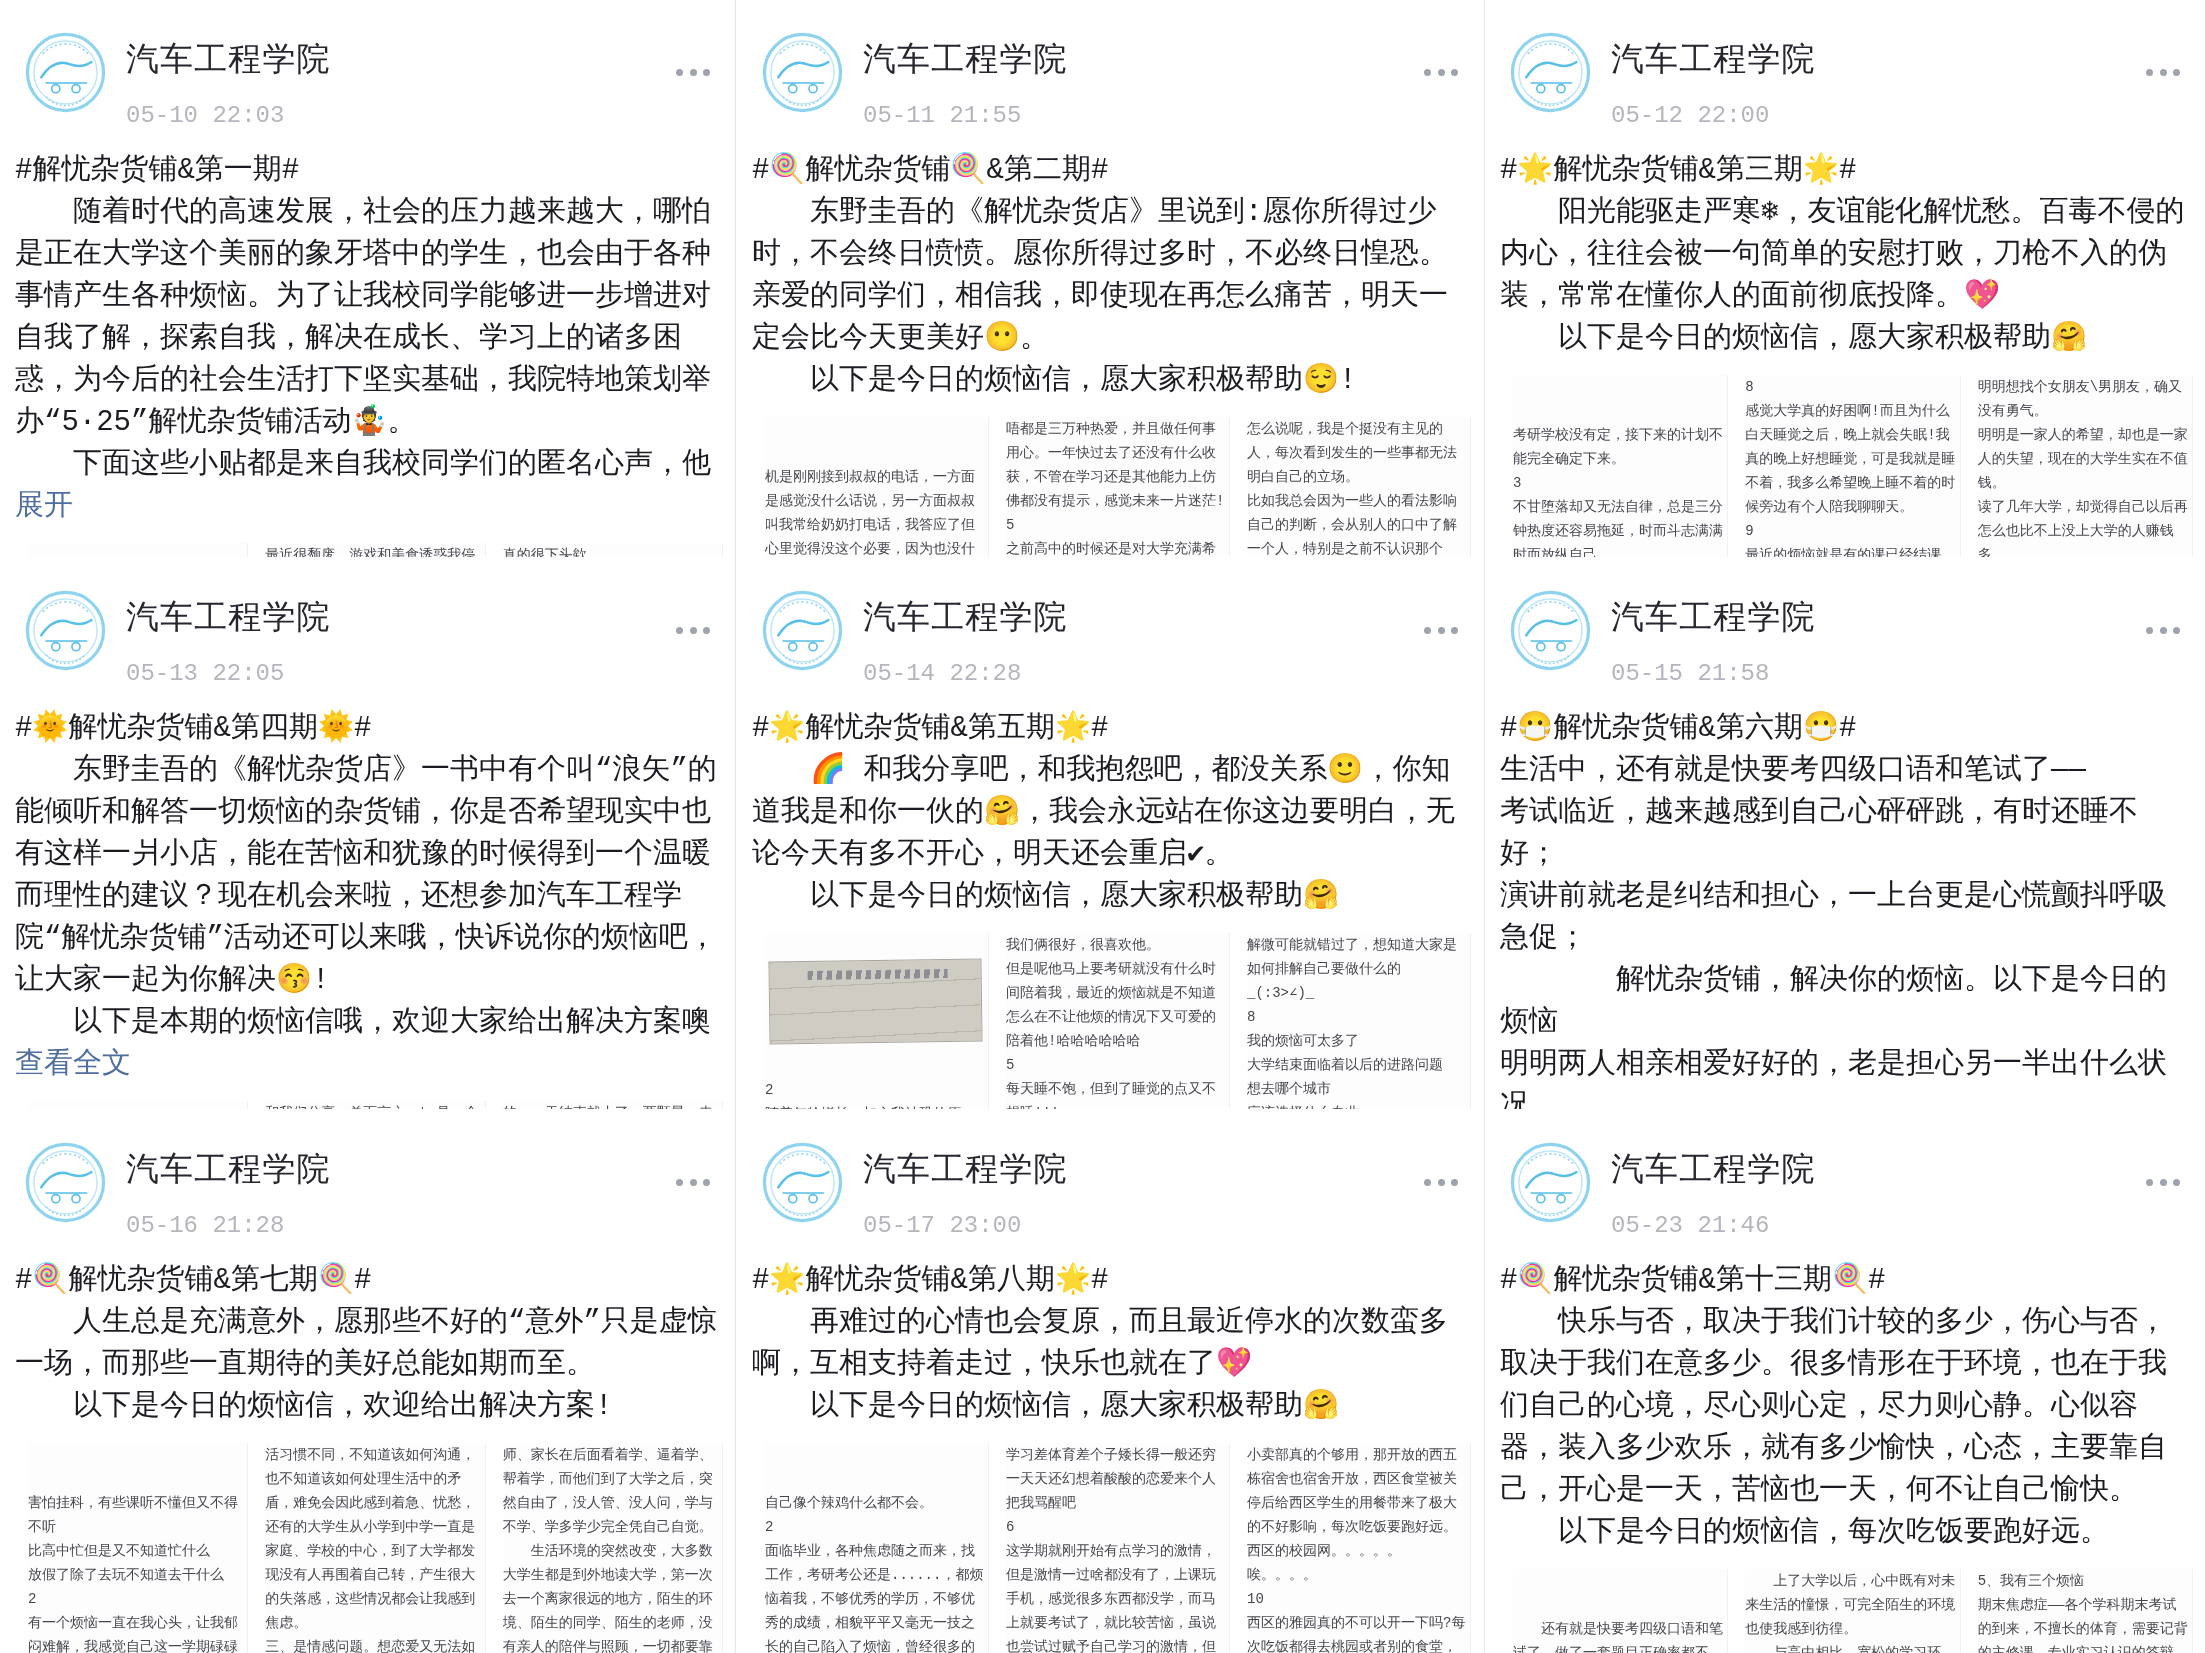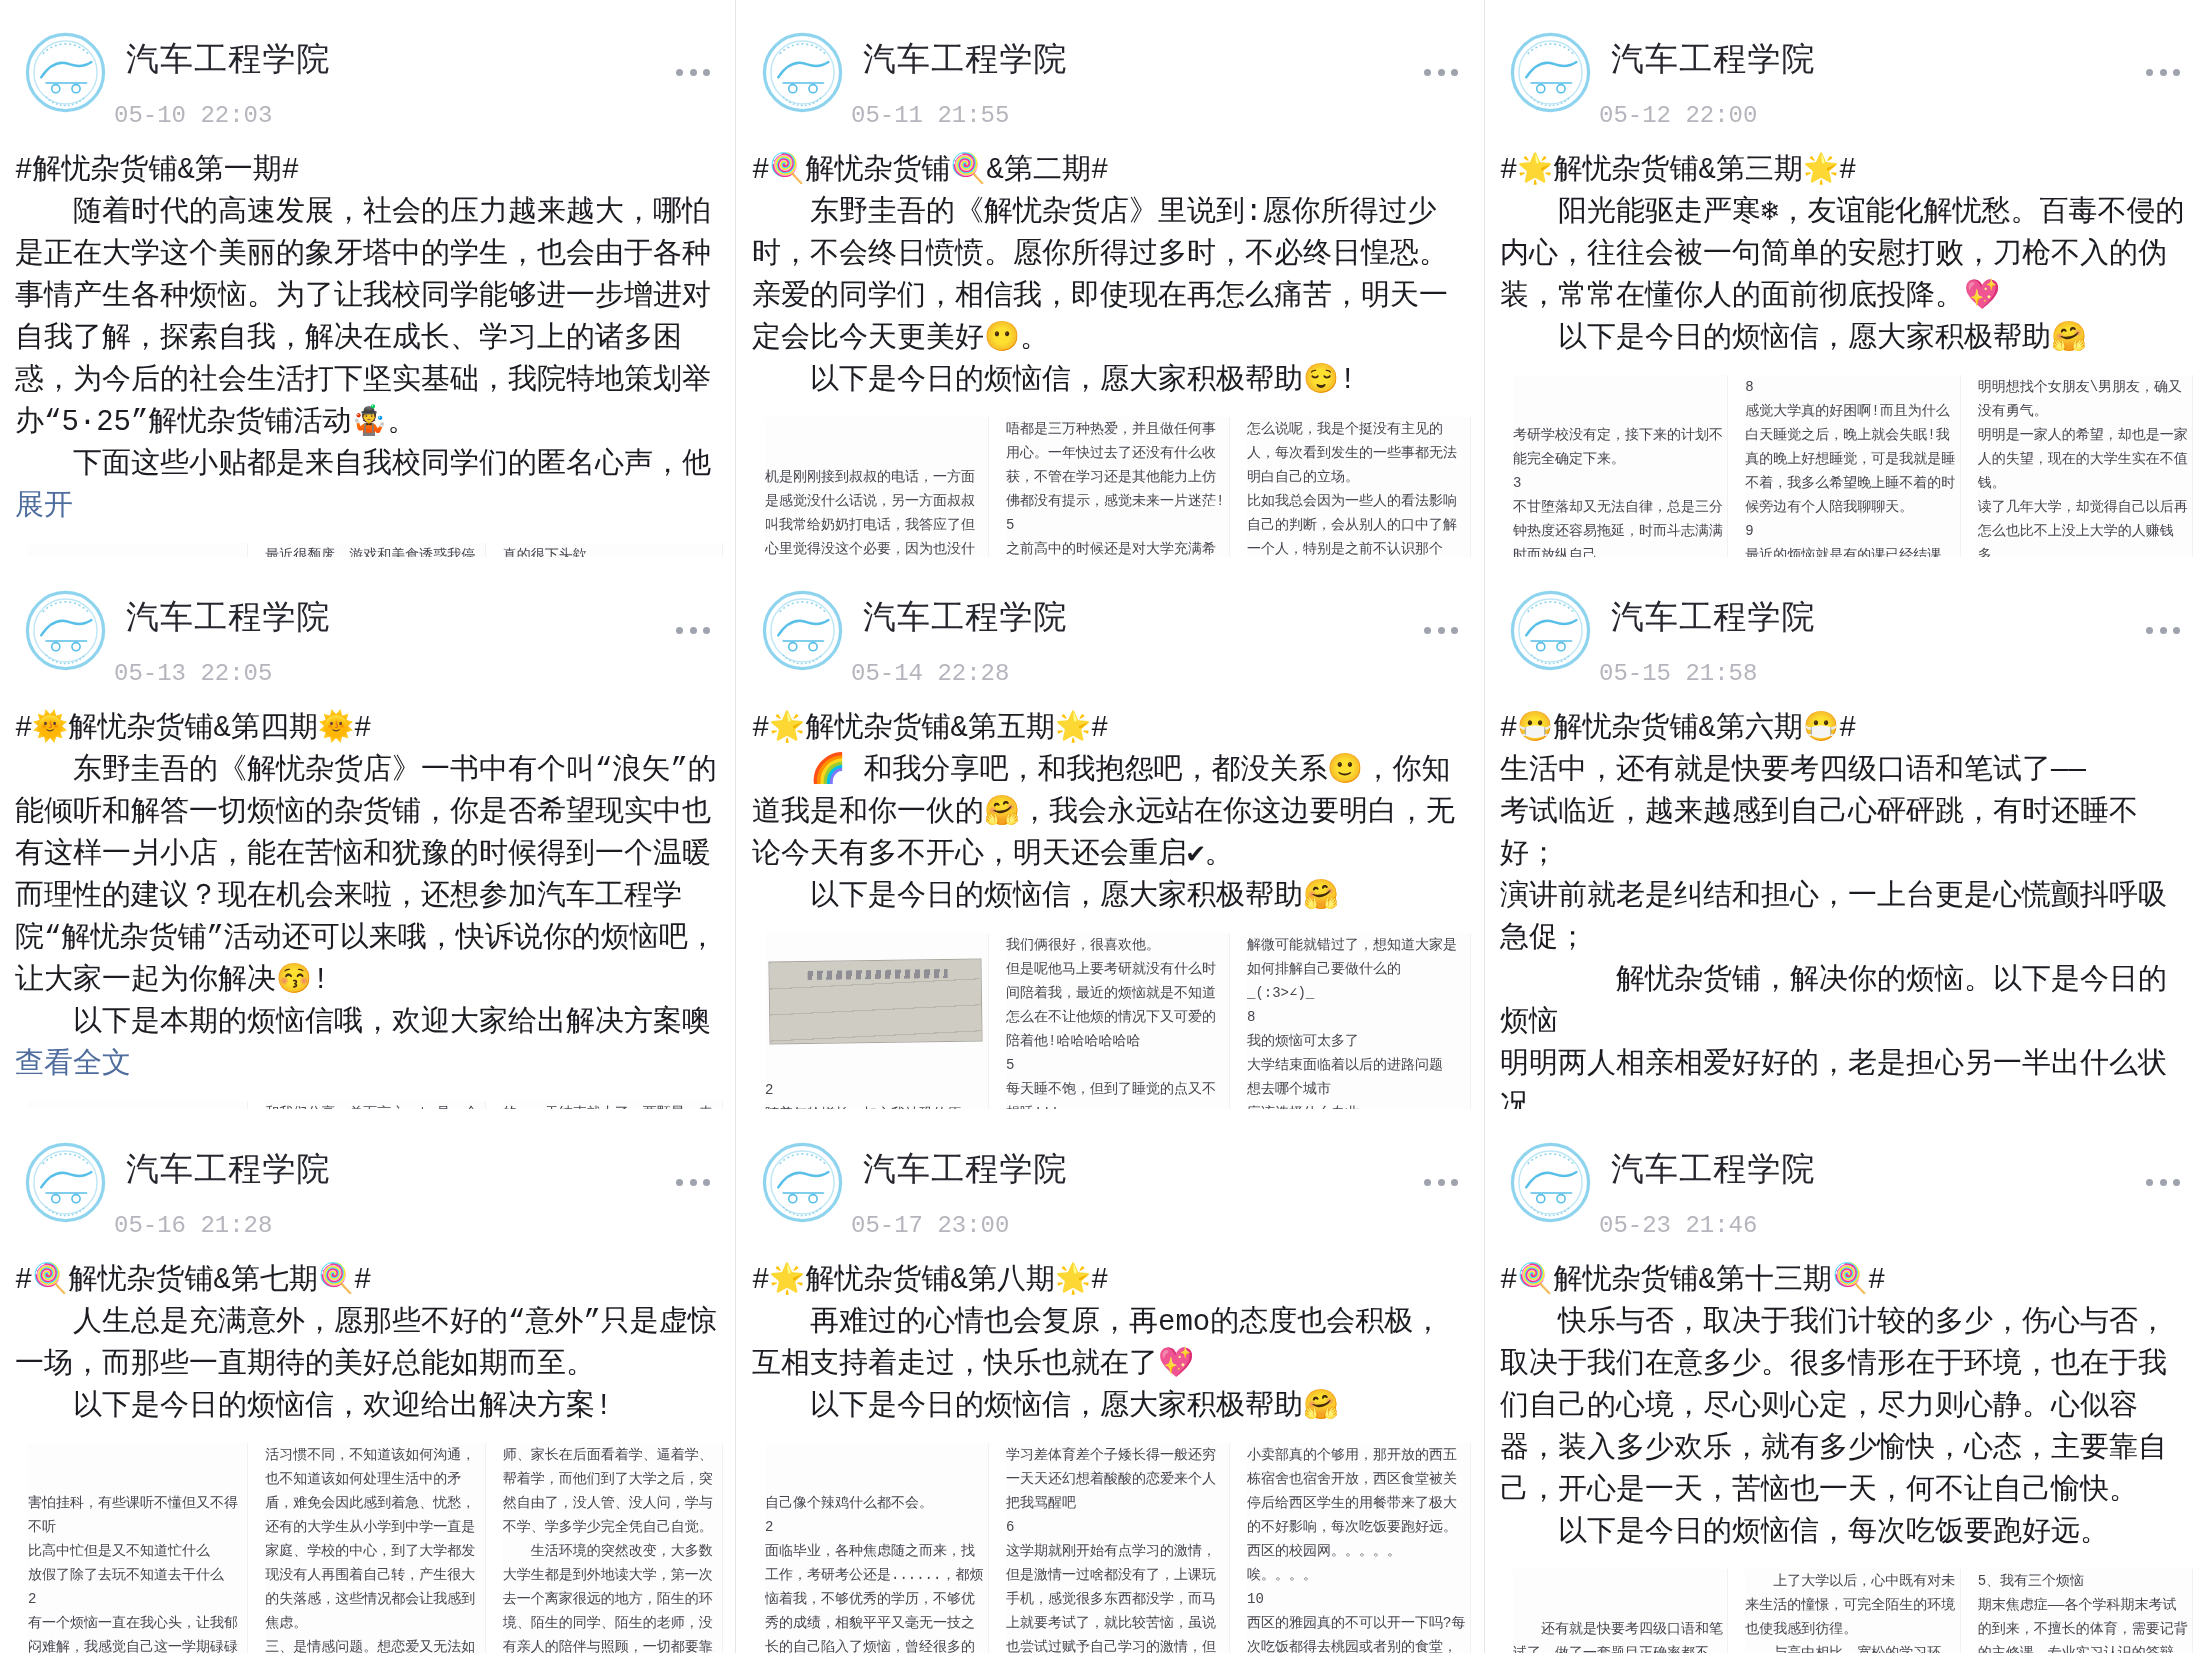--- a/index.html
+++ b/index.html
@@ -18,21 +18,21 @@
   .c1{left:737px;width:746px}
   .c2{left:1485px;width:720px}
   .r0{top:0;height:557px}
   .r1{top:558px;height:551px}
   .r2{top:1110px;height:544px}
 
   .header{position:relative;height:125px;}
   .avatar{position:absolute;left:25px;top:32px;width:81px;height:81px;border-radius:50%;overflow:hidden;}
   .avatar svg{width:100%;height:100%;display:block;}
   .name{position:absolute;left:126px;top:37px;font-size:33px;color:#26262e;font-weight:500;letter-spacing:1.1px;}
-  .date{position:absolute;left:114px;top:102px;font-size:24px;color:#b5b5bd;}
+  .date{position:absolute;left:126px;top:102px;font-size:24px;color:#b5b5bd;}
   .menu{position:absolute;right:25px;top:69px;display:flex;gap:6.5px;cursor:pointer;}
   .menu i{width:7px;height:7px;border-radius:50%;background:#9ea3ad;display:block;}
 
   .body{margin:25px 13px 0 15px;font-size:29px;line-height:42px;color:#1b1b22;}
   .body p{margin:0;}
   .body p:empty{display:none;}
   .topic{color:#1b1b22;}
   .link{display:block;color:#4f6e9e;cursor:pointer;}
   .link:empty{display:none;}
 
@@ -379,21 +379,21 @@
       <div class="name">汽车工程学院</div>
       <div class="date">05-17 23:00</div>
       <div class="menu">
           <i></i>
           <i></i>
           <i></i>
         </div>
     </div>
     <div class="body">
       <p class="topic">#🌟解忧杂货铺&amp;第八期🌟#</p>
-      <p>　　再难过的心情也会复原，再emo的态度也会积极，互相支持着走过，快乐也就在了💖</p>
+      <p>　　再难过的心情也会复原，而且最近停水的次数蛮多啊，互相支持着走过，快乐也就在了💖</p>
       <p>　　以下是今日的烦恼信，愿大家积极帮助🤗</p>
 
     </div>
     <div class="atts">
       <div class="att">
         
         <span>自己像个辣鸡什么都不会。
 2
 面临毕业，各种焦虑随之而来，找工作，考研考公还是......，都烦恼着我，不够优秀的学历，不够优秀的成绩，相貌平平又毫无一技之长的自己陷入了烦恼，曾经很多的梦想都很难去实现，喜欢爱好的东西并不能满足现实各种纠结各种矛盾。
 因为疫情严重，工作难找，考研考公内卷，面临毕业的我已经不再能蹉跎岁月，我们已经不再年少了哦，突然又不想毕业了呢，以前老是想读书很苦，可到真正要结束的时候，又开始怀念了

